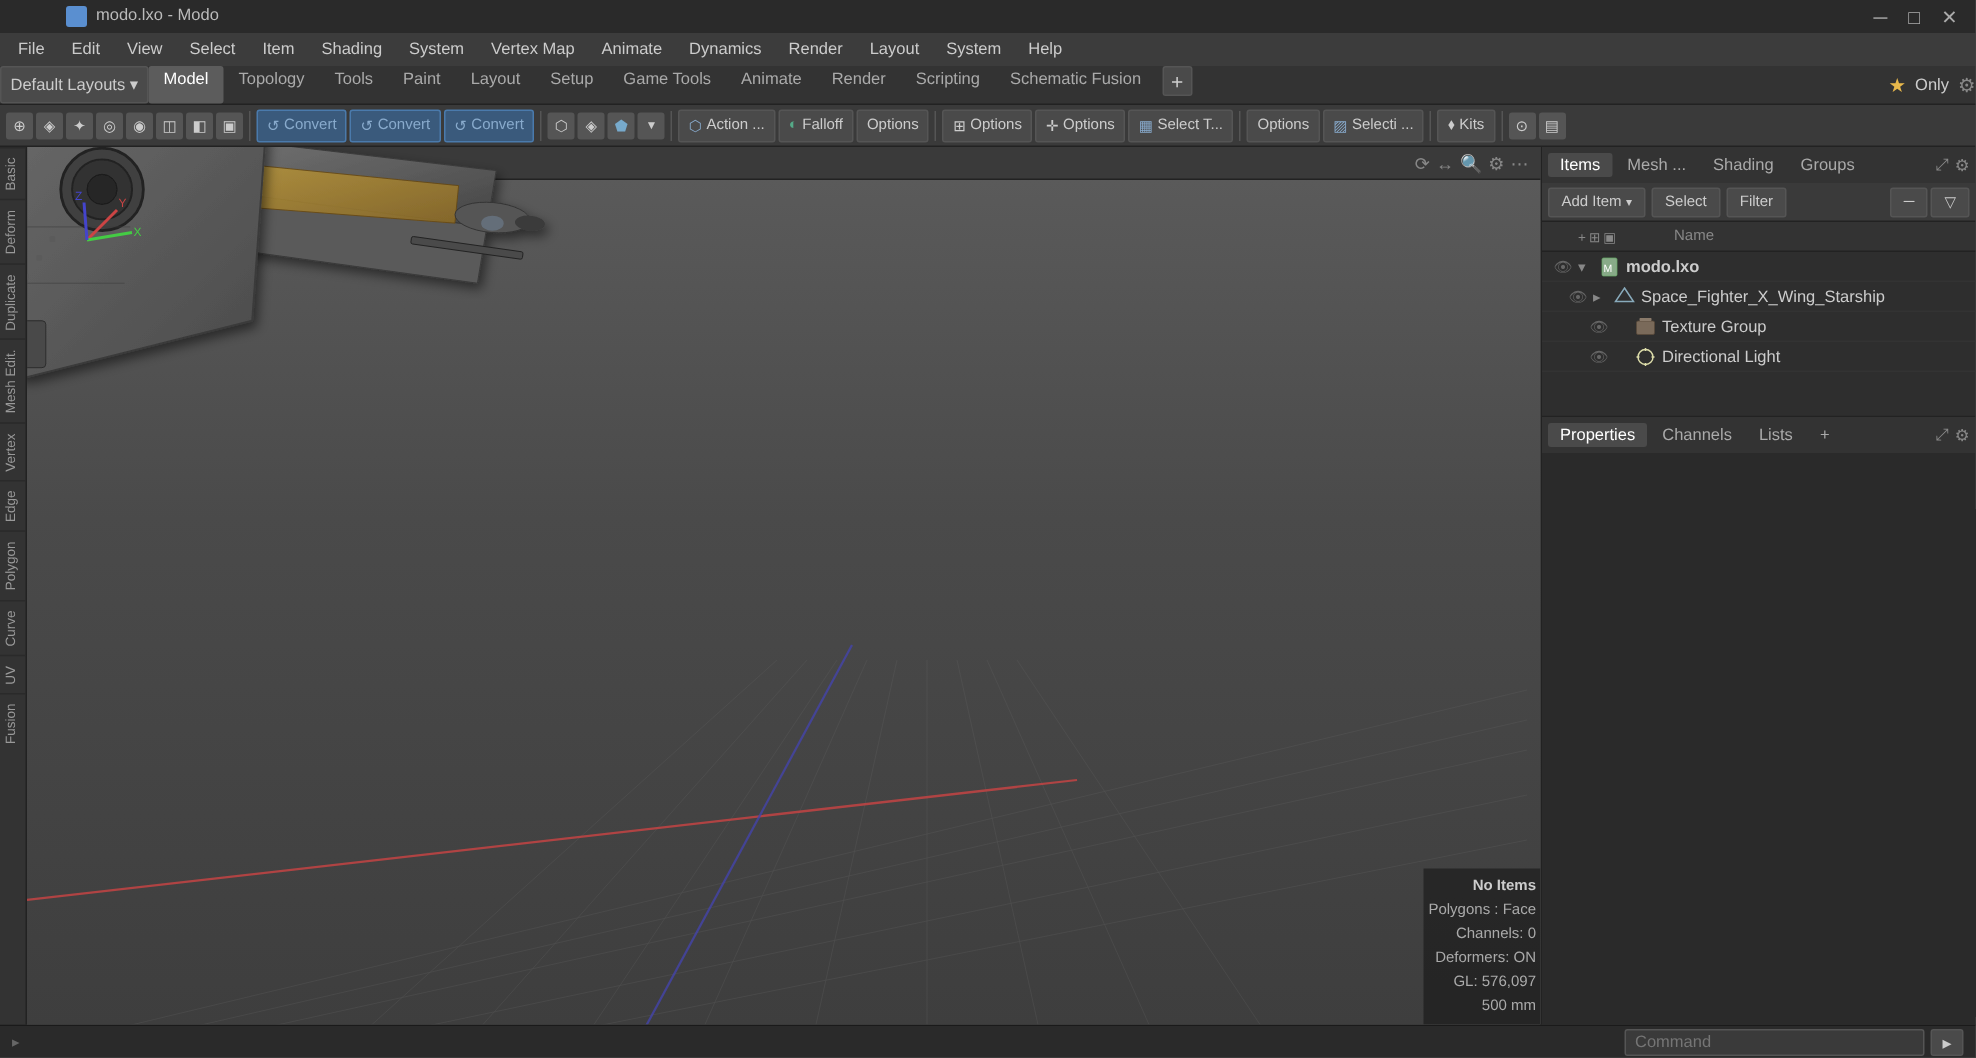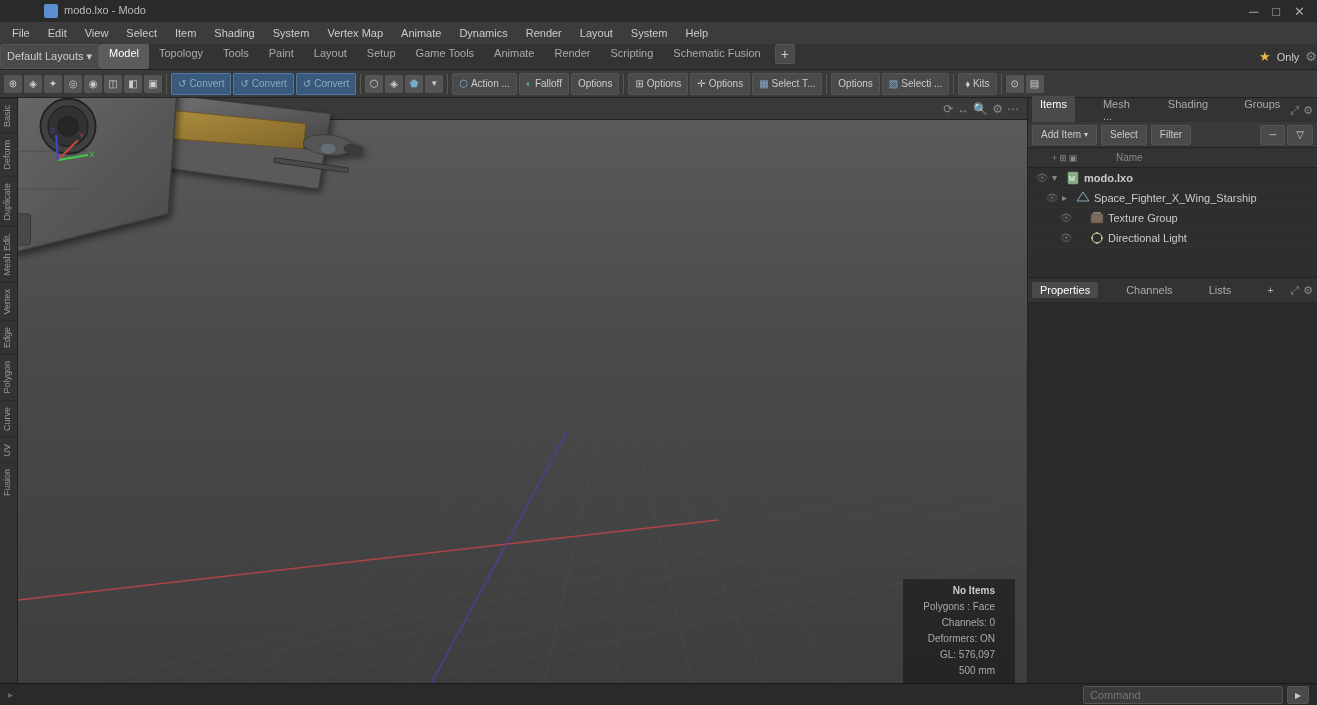--- a/index.html
+++ b/index.html
@@ -194,23 +194,23 @@
       top: 0; left: 0;
       width: 100%;
       height: 100%;
       pointer-events: none;
     }
 
     
     #status-bar {
       position: absolute;
       bottom: 0;
-      right: 12px;
+      right: 0;
       text-align: right;
-      padding: 4px 20px;
+      padding: 4px 3px;
       font-size: 10px;
       color: #aaa;
       background: rgba(0,0,0,0.4);
       line-height: 1.6;
     }
     #status-bar .no-items { color: #ccc; font-weight: bold; }
 
     
     #axis-indicator {
       position: absolute;
@@ -325,21 +325,21 @@
       display: flex;
       align-items: center;
       padding: 0 4px;
       gap: 2px;
       justify-content: space-between;
     }
     #properties-content {
       flex: 1;
       background: #2a2a2a;
     }
-    .panel-tab-group { display: flex; gap: 20px; }
+    .panel-tab-group { display: flex; gap: 2px; }
     .panel-controls { display: flex; gap: 4px; align-items: center; }
     .panel-ctrl-icon { font-size: 11px; color: #888; cursor: pointer; }
 
     
     #bottom-bar {
       height: 22px;
       background: #2a2a2a;
       display: flex;
       align-items: center;
       padding: 0 8px;

